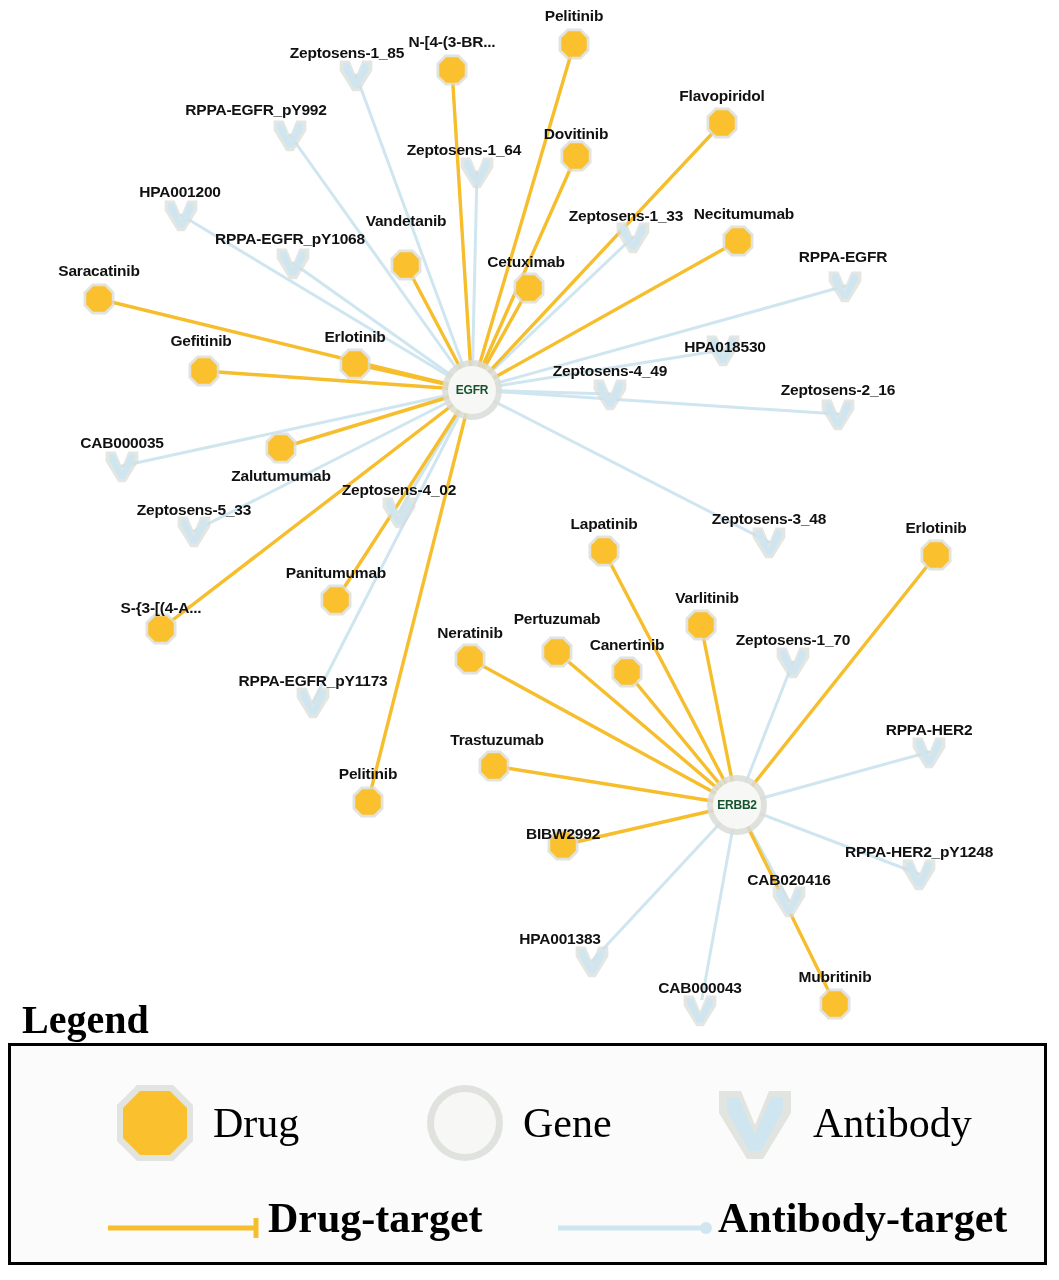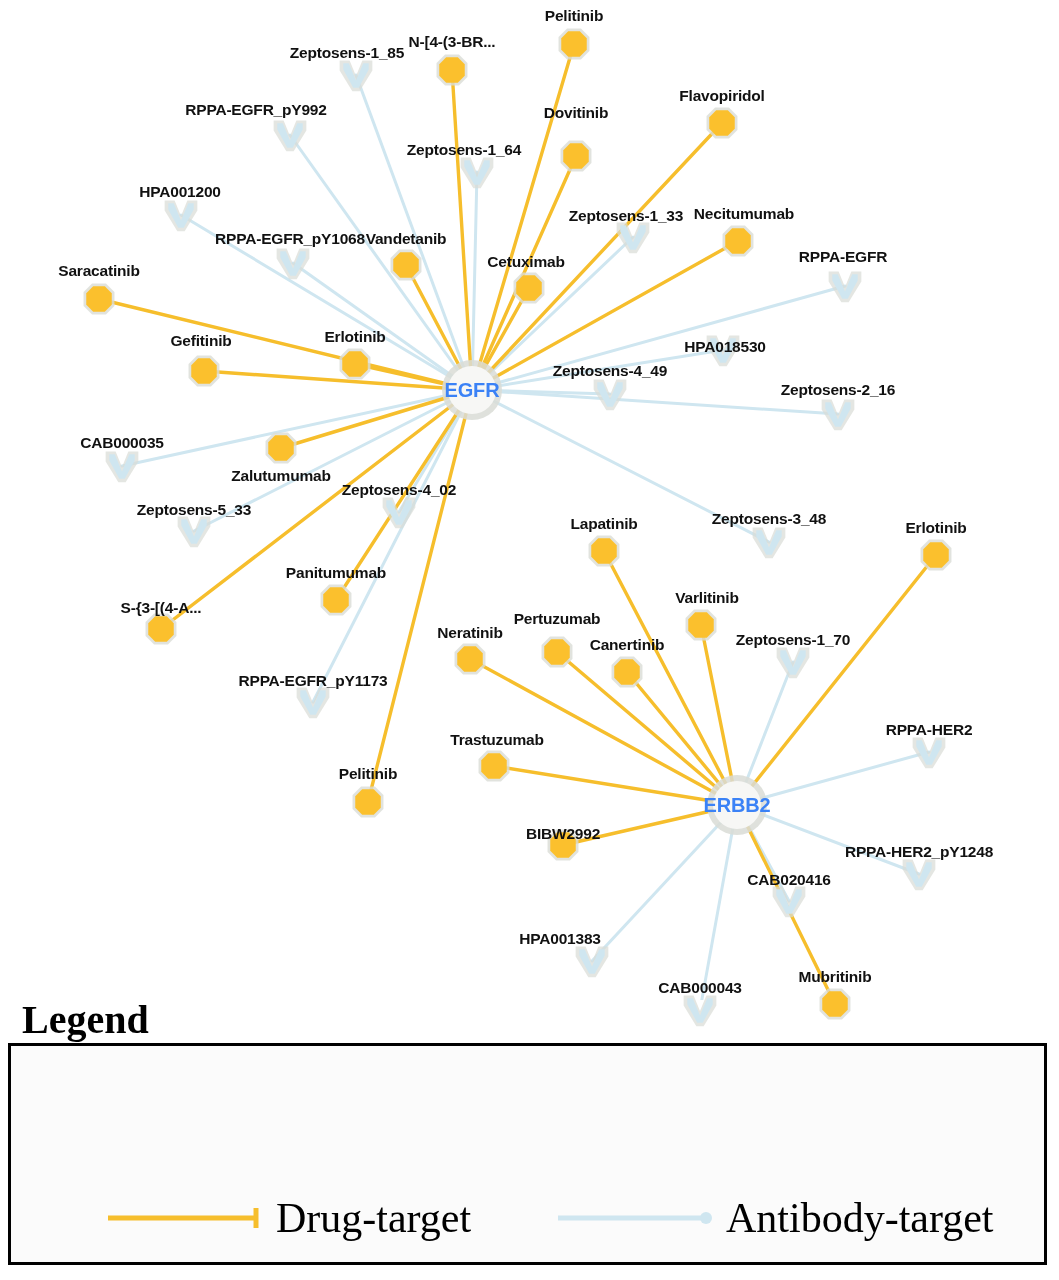--- a/index.html
+++ b/index.html
@@ -35,23 +35,23 @@
   .node-label {
     position: absolute;
     transform: translate(-50%, -50%);
     font-size: 15.5px;
     font-weight: bold;
     color: #111111;
     white-space: nowrap;
     letter-spacing: -0.2px;
   }
   .gene-label {
-    font-size: 20px;
+    font-size: 12px;
     font-weight: bold;
-    color: #3b82f6;
+    color: #14532d;
   }
   
   #legend-title {
     position: absolute;
     left: 22px;
     top: 996px;
     font-family: "Liberation Serif", serif;
     font-size: 40px;
     font-weight: bold;
     color: #000;
@@ -87,22 +87,23 @@
   .legend-row2 {
     position: absolute;
     top: 140px;
     left: 0;
     width: 100%;
     height: 70px;
   }
   .legend-edge-item {
     position: absolute;
     display: flex;
-    align-items: center;
-    gap: 10px;
+    align-items: flex-end;
+    gap: 2px;
+    font-weight: bold;
   }
 </style>
 </head>
 <body>
 
 <div id="graph-area">
   <svg id="edge-layer" viewBox="0 0 1059 1000">
       <line x1="356" y1="75" x2="472" y2="390" stroke="#cfe6f0" stroke-width="3" stroke-linecap="round"></line>
       <line x1="290" y1="135" x2="472" y2="390" stroke="#cfe6f0" stroke-width="3" stroke-linecap="round"></line>
       <line x1="477" y1="172" x2="472" y2="390" stroke="#cfe6f0" stroke-width="3" stroke-linecap="round"></line>
@@ -266,31 +267,31 @@
       <div class="node-label" style="left: 452px; top: 42px;">N-[4-(3-BR...</div>
       <div class="node" style="left: 722px; top: 123px; width: 34px; height: 34px;"><svg width="34" height="34" viewBox="0 0 88 88">
           <polygon points="26,4 62,4 84,26 84,62 62,84 26,84 4,62 4,26" fill="#d9dcd6" opacity="0.8"></polygon>
           <polygon points="29,11 59,11 77,29 77,59 59,77 29,77 11,59 11,29" fill="#FBC02D"></polygon>
         </svg></div>
       <div class="node-label" style="left: 722px; top: 96px;">Flavopiridol</div>
       <div class="node" style="left: 576px; top: 156px; width: 34px; height: 34px;"><svg width="34" height="34" viewBox="0 0 88 88">
           <polygon points="26,4 62,4 84,26 84,62 62,84 26,84 4,62 4,26" fill="#d9dcd6" opacity="0.8"></polygon>
           <polygon points="29,11 59,11 77,29 77,59 59,77 29,77 11,59 11,29" fill="#FBC02D"></polygon>
         </svg></div>
-      <div class="node-label" style="left: 576px; top: 113px;">Dovitinib</div>
+      <div class="node-label" style="left: 576px; top: 134px;">Dovitinib</div>
       <div class="node" style="left: 738px; top: 241px; width: 34px; height: 34px;"><svg width="34" height="34" viewBox="0 0 88 88">
           <polygon points="26,4 62,4 84,26 84,62 62,84 26,84 4,62 4,26" fill="#d9dcd6" opacity="0.8"></polygon>
           <polygon points="29,11 59,11 77,29 77,59 59,77 29,77 11,59 11,29" fill="#FBC02D"></polygon>
         </svg></div>
       <div class="node-label" style="left: 744px; top: 214px;">Necitumumab</div>
       <div class="node" style="left: 406px; top: 265px; width: 34px; height: 34px;"><svg width="34" height="34" viewBox="0 0 88 88">
           <polygon points="26,4 62,4 84,26 84,62 62,84 26,84 4,62 4,26" fill="#d9dcd6" opacity="0.8"></polygon>
           <polygon points="29,11 59,11 77,29 77,59 59,77 29,77 11,59 11,29" fill="#FBC02D"></polygon>
         </svg></div>
-      <div class="node-label" style="left: 406px; top: 239px;">Vandetanib</div>
+      <div class="node-label" style="left: 406px; top: 221px;">Vandetanib</div>
       <div class="node" style="left: 529px; top: 288px; width: 34px; height: 34px;"><svg width="34" height="34" viewBox="0 0 88 88">
           <polygon points="26,4 62,4 84,26 84,62 62,84 26,84 4,62 4,26" fill="#d9dcd6" opacity="0.8"></polygon>
           <polygon points="29,11 59,11 77,29 77,59 59,77 29,77 11,59 11,29" fill="#FBC02D"></polygon>
         </svg></div>
       <div class="node-label" style="left: 526px; top: 262px;">Cetuximab</div>
       <div class="node" style="left: 99px; top: 299px; width: 34px; height: 34px;"><svg width="34" height="34" viewBox="0 0 88 88">
           <polygon points="26,4 62,4 84,26 84,62 62,84 26,84 4,62 4,26" fill="#d9dcd6" opacity="0.8"></polygon>
           <polygon points="29,11 59,11 77,29 77,59 59,77 29,77 11,59 11,29" fill="#FBC02D"></polygon>
         </svg></div>
       <div class="node-label" style="left: 99px; top: 271px;">Saracatinib</div>
@@ -378,20 +379,43 @@
           <circle cx="44" cy="44" r="40" fill="#d9dcd6" opacity="0.85"></circle>
           <circle cx="44" cy="44" r="32" fill="#f7f7f5"></circle>
         </svg></div>
       <div class="node-label gene-label" style="left: 737px; top: 805px;">ERBB2</div>
     </div>
 </div>
 
 <div id="legend-title">Legend</div>
 
 <div id="legend-box">
+  <div class="legend-row1">
+    <div class="legend-item" style="left:100px; top:15px;">
+      <svg width="88" height="88" viewBox="0 0 88 88">
+        <polygon points="26,6 62,6 82,26 82,62 62,82 26,82 6,62 6,26" fill="#d9dcd6" opacity="0.75"></polygon>
+        <polygon points="29,12 59,12 76,29 76,59 59,76 29,76 12,59 12,29" fill="#FBC02D"></polygon>
+      </svg>
+      <span class="legend-text">Drug</span>
+    </div>
+    <div class="legend-item" style="left:410px; top:15px;">
+      <svg width="88" height="88" viewBox="0 0 88 88">
+        <circle cx="44" cy="44" r="38" fill="#d9dcd6" opacity="0.8"></circle>
+        <circle cx="44" cy="44" r="31" fill="#f7f7f5"></circle>
+      </svg>
+      <span class="legend-text">Gene</span>
+    </div>
+    <div class="legend-item" style="left:700px; top:15px;">
+      <svg width="88" height="88" viewBox="0 0 88 88">
+        <path d="M8,12 L30,12 L44,46 L58,12 L80,12 L80,34 L52,80 L36,80 L8,34 Z" fill="#d9dcd6" opacity="0.75"></path>
+        <path d="M16,18 L28,18 L44,56 L60,18 L72,18 L72,32 L50,72 L38,72 L16,32 Z" fill="#cfe6f0"></path>
+      </svg>
+      <span class="legend-text">Antibody</span>
+    </div>
+  </div>
   <div class="legend-row2">
     <div class="legend-edge-item" style="left:95px; top:8px;">
       <svg width="160" height="28" viewBox="0 0 160 28">
         <line x1="2" y1="14" x2="150" y2="14" stroke="#F6BE2C" stroke-width="5"></line>
         <line x1="150" y1="4" x2="150" y2="24" stroke="#F6BE2C" stroke-width="5"></line>
       </svg>
       <span class="legend-text">Drug-target</span>
     </div>
     <div class="legend-edge-item" style="left:545px; top:8px;">
       <svg width="160" height="28" viewBox="0 0 160 28">

